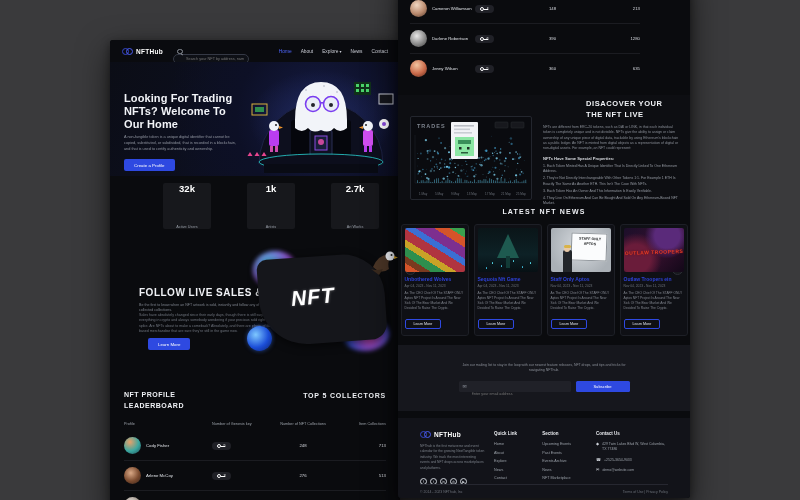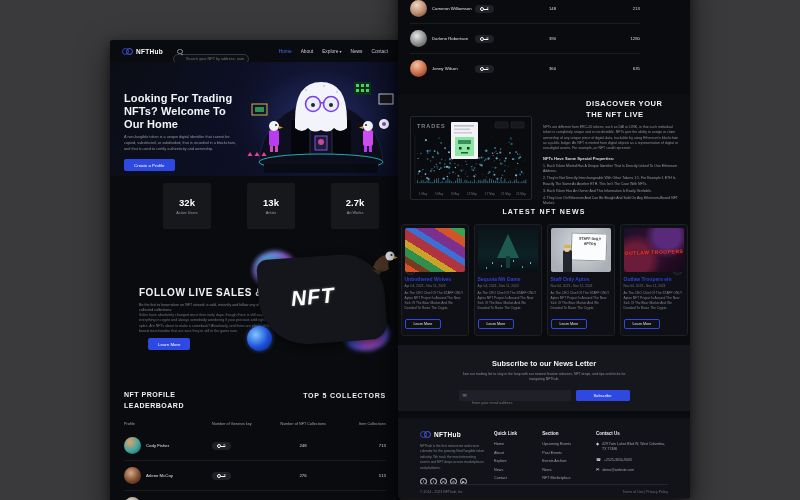--- a/index.html
+++ b/index.html
@@ -27,21 +27,21 @@
   .chev{font-size:4px;color:#c9ccd4;margin-left:1px;}
 
   .hero{position:absolute;top:22px;left:0;right:0;height:114px;background:radial-gradient(circle at 72% 48%,#161c46 0%,#0d1026 38%,rgba(10,11,16,0) 70%),linear-gradient(115deg,#0b0d16 0%,#0d1022 55%,#0a0b12 100%);}
   .hero-text{position:absolute;left:14px;top:30px;width:124px;}
   .hero-title{font-size:11px;font-weight:bold;color:#f2f4f8;line-height:1.18;letter-spacing:.1px;}
   .hero-body{margin-top:4px;font-size:3.8px;color:#9095a0;line-height:1.55;width:116px;}
   .btn-primary{display:inline-block;margin-top:5px;background:#2e49e1;color:#fff;font-size:4.4px;padding:3.5px 10px;border-radius:2px;border:none;font-family:inherit;}
   .hero-art{position:absolute;right:4px;top:6px;width:160px;height:108px;}
 
   .stats{position:absolute;top:143px;left:0;right:0;display:flex;justify-content:center;gap:4px;}
-  .stat-card{width:48px;height:46px;background:#17181c;border-radius:2px;display:flex;flex-direction:column;align-items:center;justify-content:center;margin-left:32px;}
+  .stat-card{width:48px;height:46px;background:#17181c;border-radius:2px;display:flex;flex-direction:column;align-items:center;justify-content:space-between;margin-left:32px;}
   .stat-value{font-size:9.5px;font-weight:bold;color:#fff;}
   .stat-label{margin-top:3px;font-size:3.8px;color:#979da6;}
 
   .follow{position:absolute;top:205px;left:14px;right:14px;height:132px;}
   .follow-title{position:absolute;left:15px;top:42px;font-size:10px;font-weight:bold;color:#f0f2f6;letter-spacing:.5px;}
   .follow-p1{position:absolute;left:15px;top:58px;width:148px;font-size:3.6px;color:#7d828c;line-height:1.5;}
   .follow-p2{position:absolute;left:15px;top:68px;width:152px;font-size:3.6px;color:#6f747e;line-height:1.5;}
   .follow-btn{position:absolute;left:24px;top:88px;}
   .collage{position:absolute;left:131px;top:8px;width:140px;height:98px;}
   .splash{position:absolute;border-radius:50%;filter:blur(2px);}
@@ -240,21 +240,21 @@
         </svg>
       </div>
     </div>
 
     <div class="stats">
       <div class="stat-card">
         <div class="stat-value">32k</div>
         <div class="stat-label">Active Users</div>
       </div>
       <div class="stat-card">
-        <div class="stat-value">13k</div>
+        <div class="stat-value">1k</div>
         <div class="stat-label">Artists</div>
       </div>
       <div class="stat-card">
         <div class="stat-value">2.7k</div>
         <div class="stat-label">Art Works</div>
       </div>
     </div>
 
     <div class="follow">
       <div class="follow-title">FOLLOW LIVE SALES &amp; LISTINGS</div>
@@ -689,21 +689,20 @@
           <div class="card-title">Outlaw Troopers ein</div>
           <div class="card-dates">Nov 04, 2023 - Nov 11, 2023</div>
           <div class="card-body">As The CEO Chief Of The STAFF ONLY Aptos NFT Project Is Around The New Sick Of The Bear Market And We Decided To Raise The Crypto.</div>
           <button class="card-btn">Learn More</button>
         </div>
       </div>
       <div class="dots"><i class="on"></i><i></i><i></i><i></i><i></i></div>
     </div>
 
     <div class="newsletter">
-      <div class="nl-title">Subscribe to our News Letter</div>
       <div class="nl-body">Join our mailing list to stay in the loop with our newest feature releases, NFT drops, and tips and tricks for navigating NFThub.</div>
       <div class="nl-form">
         <span class="nl-input-wrap">
           <span class="mail-ic">✉</span>
           <input placeholder="Enter your email address" style="">
         </span>
         <button class="nl-btn">Subscribe</button>
       </div>
     </div>
 

